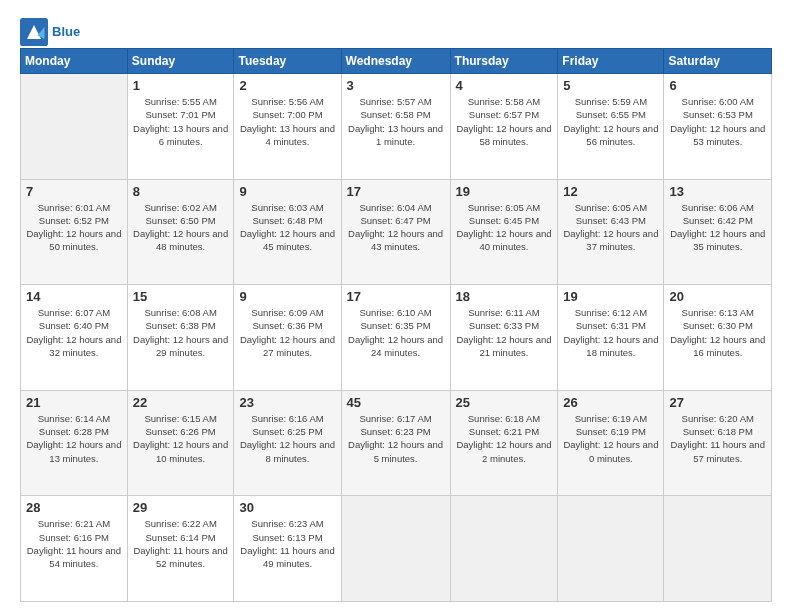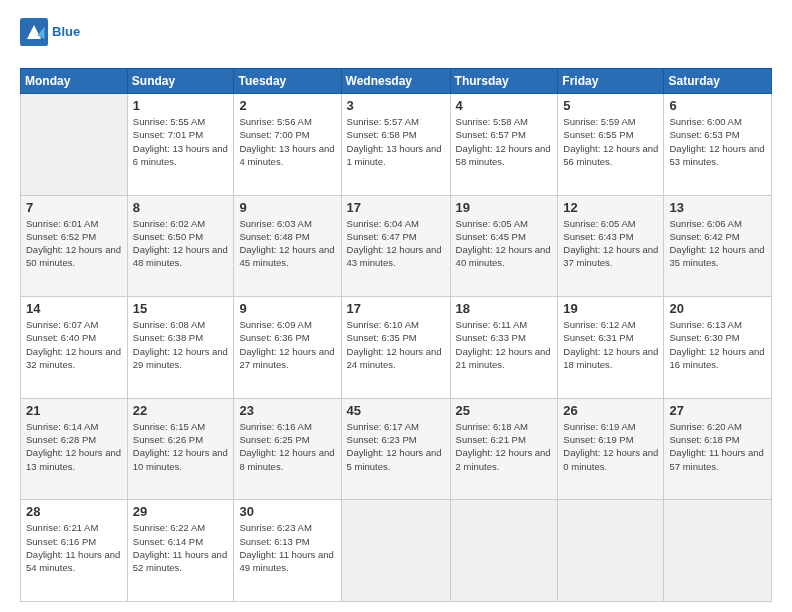--- a/index.html
+++ b/index.html
@@ -14,21 +14,21 @@
       width: 792px;
       height: 612px;
       padding: 18px 20px 10px 20px;
       display: flex;
       flex-direction: column;
     }
     .header {
       display: flex;
       justify-content: space-between;
       align-items: flex-start;
-      margin-bottom: 22px;
+      margin-bottom: 2px;
     }
     .logo {
       display: flex;
       align-items: center;
       gap: 4px;
     }
     .logo-text {
       font-size: 13px;
       font-weight: bold;
       color: #333;
@@ -81,20 +81,21 @@
       font-size: 13px;
       font-weight: bold;
       color: #333;
       display: block;
       margin-bottom: 2px;
     }
     .day-info {
       color: #444;
       font-size: 9.5px;
       line-height: 1.4;
+      text-align: center;
     }
     .empty-cell {
       background: #f9f9f9;
     }
     tbody tr:nth-child(odd) td {
       background: #fff;
     }
     tbody tr:nth-child(even) td {
       background: #f5f5f5;
     }

